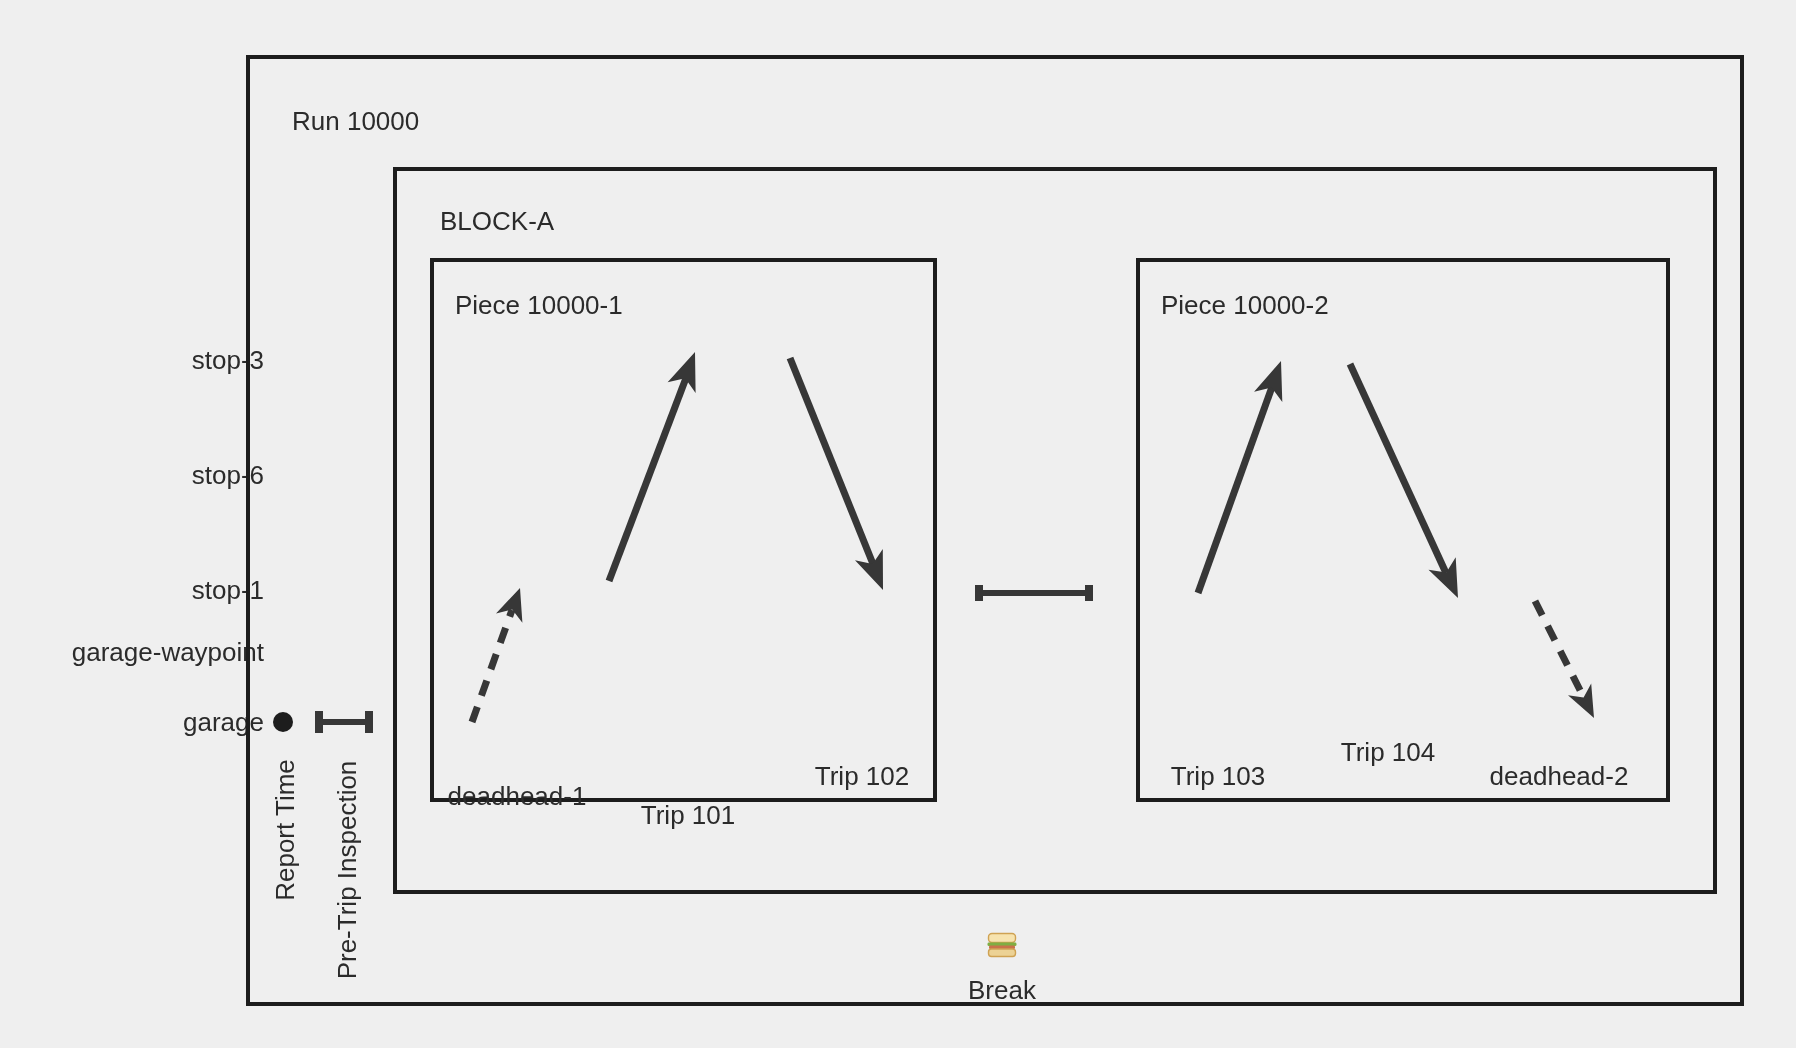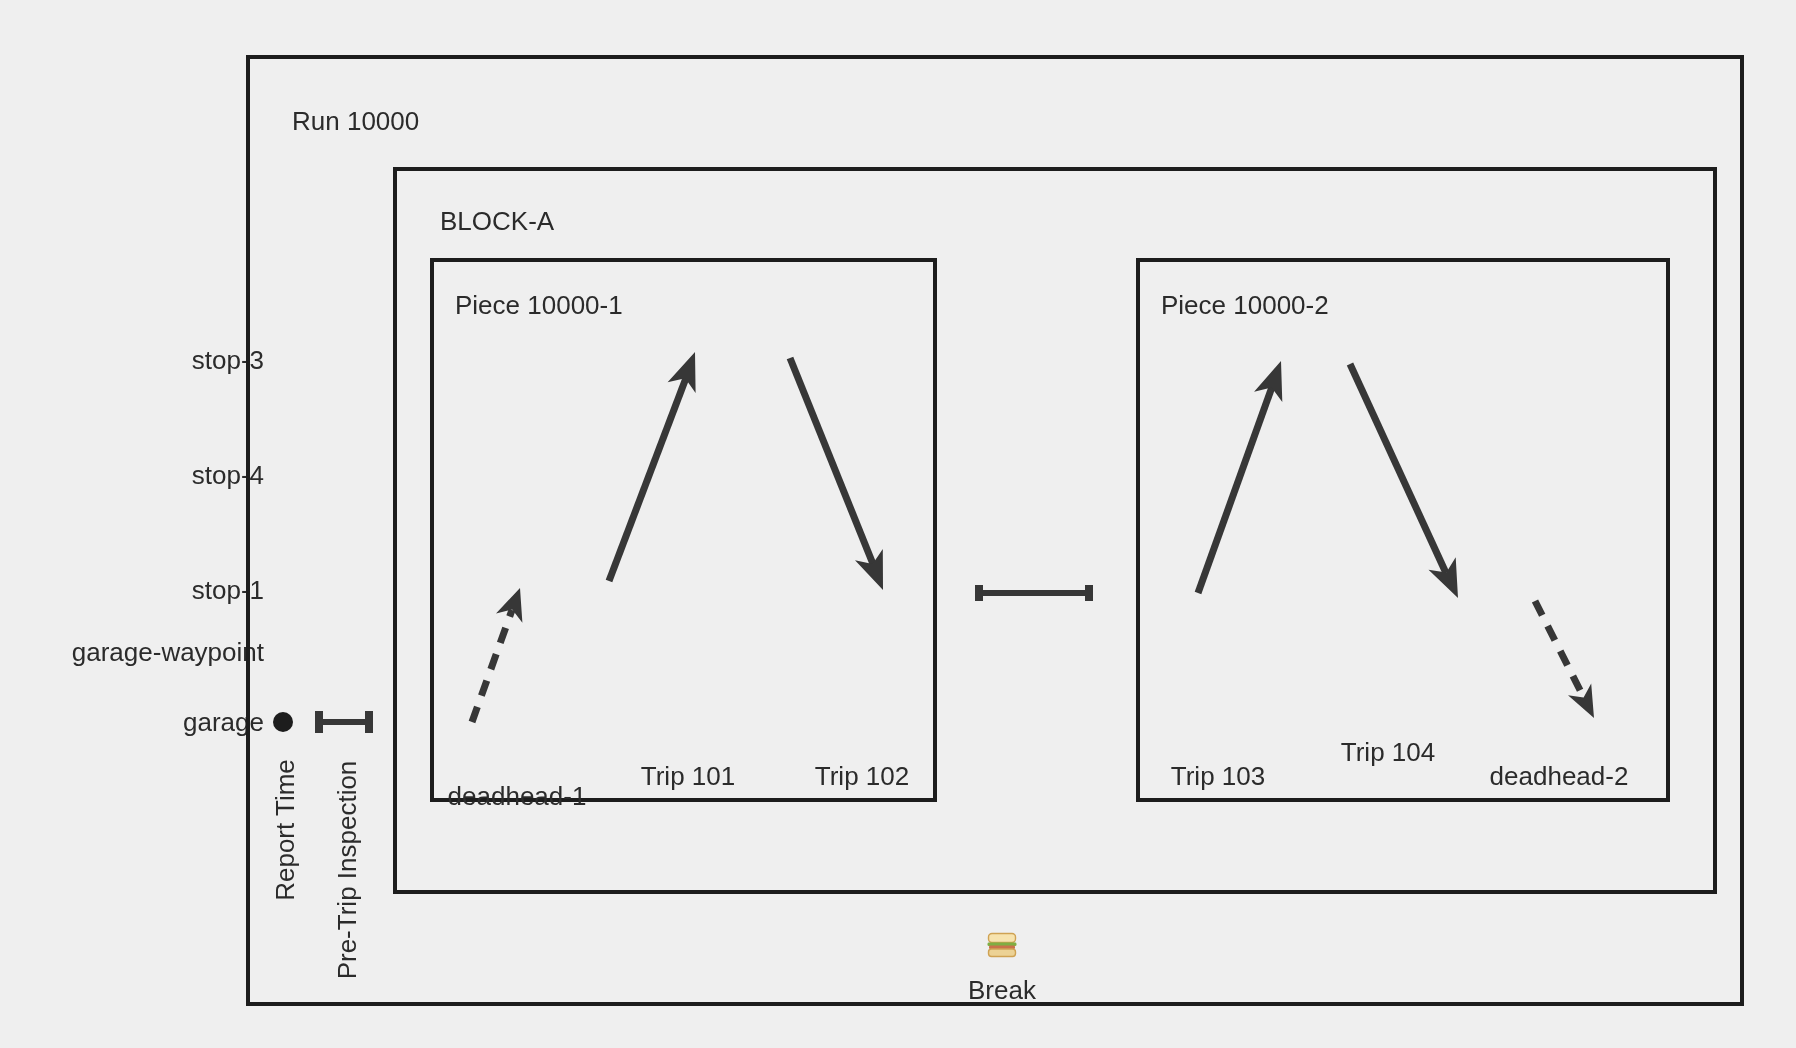--- a/index.html
+++ b/index.html
@@ -90,37 +90,37 @@
     stroke: #373737;
     fill: none;
   }
 </style>
 </head>
 <body>
 
 <div class="stage">
 
   <div class="ylabel" style="top:344px">stop-3</div>
-  <div class="ylabel" style="top:459px">stop-4</div>
+  <div class="ylabel" style="top:459px">stop-6</div>
   <div class="ylabel" style="top:574px">stop-1</div>
   <div class="ylabel" style="top:636px">garage-waypoint</div>
   <div class="ylabel" style="top:706px">garage</div>
 
   <div class="box" style="left:246px; top:55px; width:1498px; height:951px;"></div>
   <div class="box" style="left:393px; top:167px; width:1324px; height:727px;"></div>
   <div class="box" style="left:430px; top:258px; width:507px; height:544px;"></div>
   <div class="box" style="left:1136px; top:258px; width:534px; height:544px;"></div>
 
   <div class="lbl" style="left:292px; top:105px;">Run 10000</div>
   <div class="lbl" style="left:408px; top:205px;margin-left:32px;">BLOCK-A</div>
   <div class="lbl" style="left:455px; top:289px;">Piece 10000-1</div>
   <div class="lbl" style="left:1161px; top:289px;">Piece 10000-2</div>
 
   <div class="seg-label" style="left:407px; top:780px;">deadhead-1</div>
-  <div class="seg-label" style="left:578px; top:760px;">Trip 101</div>
+  <div class="seg-label" style="left:578px; top:799px;">Trip 101</div>
   <div class="seg-label" style="left:752px; top:760px;">Trip 102</div>
 
   <div class="seg-label" style="left:1108px; top:760px;">Trip 103</div>
   <div class="seg-label" style="left:1278px; top:736px;">Trip 104</div>
   <div class="seg-label" style="left:1449px; top:760px;">deadhead-2</div>
 
   <div class="rot-label" style="left:285px; top:830px;">Report Time</div>
   <div class="rot-label" style="left:347px; top:870px;">Pre-Trip Inspection</div>
 
   <div class="break-row">

